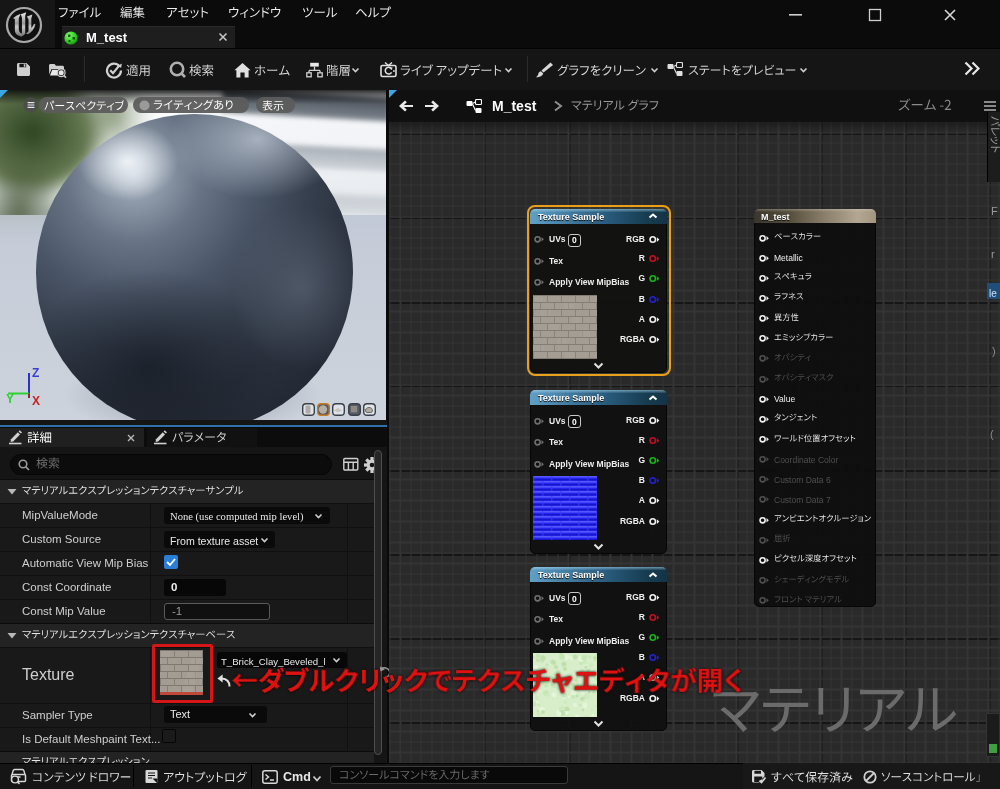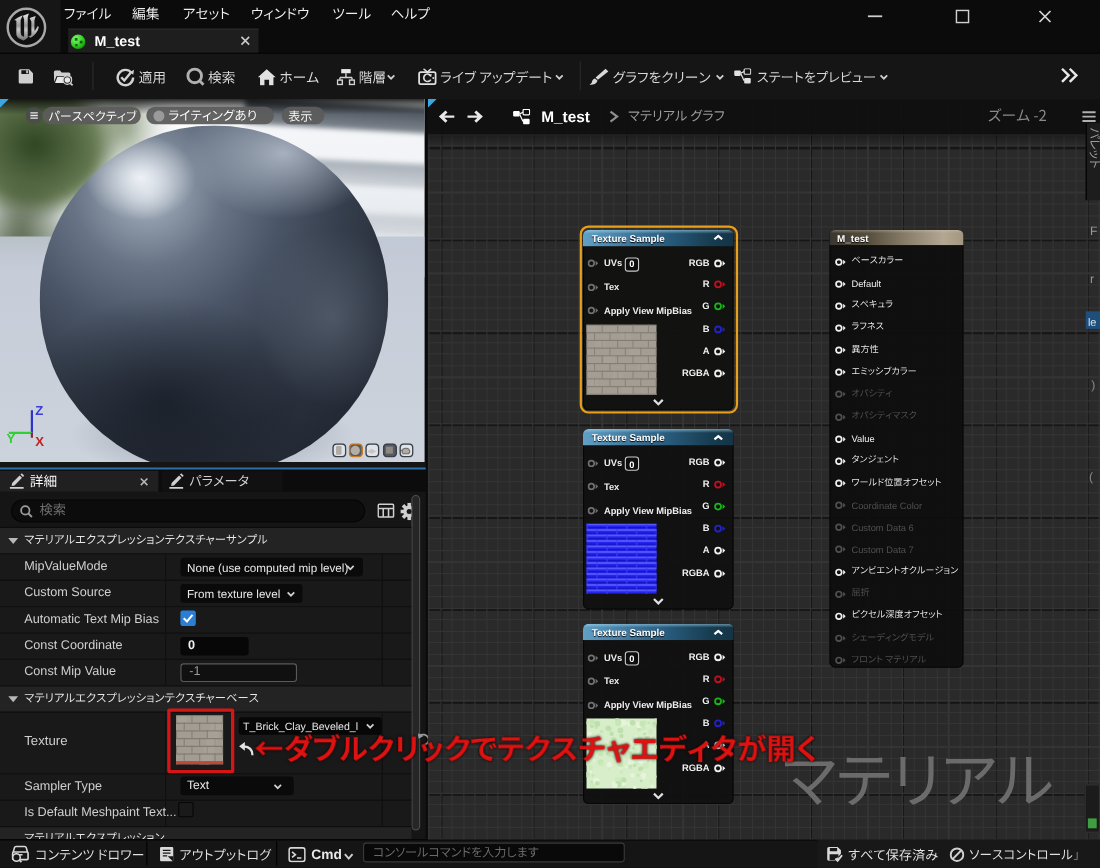--- a/index.html
+++ b/index.html
@@ -518,38 +518,38 @@
     </svg>
     <div class="abs" style="left:0;top:503px;width:374px;height:24px;background:#191919;border-top:1px solid #101010"></div>
     <div class="lat" style="left:22px;top:509px;font-size:11.5px;color:#cfcfcf;font-weight:400;">MipValueMode</div>
     <div class="abs" style="left:150px;top:503px;width:1px;height:24px;background:#101010"></div>
     <div class="abs" style="left:347px;top:503px;width:1px;height:24px;background:#101010"></div>
     <div class="abs" style="left:0;top:527px;width:374px;height:24px;background:#191919;border-top:1px solid #101010"></div>
     <div class="lat" style="left:22px;top:533px;font-size:11.5px;color:#cfcfcf;font-weight:400;">Custom Source</div>
     <div class="abs" style="left:150px;top:527px;width:1px;height:24px;background:#101010"></div>
     <div class="abs" style="left:347px;top:527px;width:1px;height:24px;background:#101010"></div>
     <div class="abs" style="left:0;top:551px;width:374px;height:24px;background:#191919;border-top:1px solid #101010"></div>
-    <div class="lat" style="left:22px;top:557px;font-size:11.5px;color:#cfcfcf;font-weight:400;">Automatic Text Mip Bias</div>
+    <div class="lat" style="left:22px;top:557px;font-size:11.5px;color:#cfcfcf;font-weight:400;">Automatic View Mip Bias</div>
     <div class="abs" style="left:150px;top:551px;width:1px;height:24px;background:#101010"></div>
     <div class="abs" style="left:347px;top:551px;width:1px;height:24px;background:#101010"></div>
     <div class="abs" style="left:0;top:575px;width:374px;height:24px;background:#191919;border-top:1px solid #101010"></div>
     <div class="lat" style="left:22px;top:581px;font-size:11.5px;color:#cfcfcf;font-weight:400;">Const Coordinate</div>
     <div class="abs" style="left:150px;top:575px;width:1px;height:24px;background:#101010"></div>
     <div class="abs" style="left:347px;top:575px;width:1px;height:24px;background:#101010"></div>
     <div class="abs" style="left:0;top:599px;width:374px;height:24px;background:#191919;border-top:1px solid #101010"></div>
     <div class="lat" style="left:22px;top:605px;font-size:11.5px;color:#cfcfcf;font-weight:400;">Const Mip Value</div>
     <div class="abs" style="left:150px;top:599px;width:1px;height:24px;background:#101010"></div>
     <div class="abs" style="left:347px;top:599px;width:1px;height:24px;background:#101010"></div>
     <div class="abs" style="left:164px;top:507px;width:166px;height:16.5px;background:#0a0a0a;border-radius:3px"></div>
-    <div class="lat" style="left:170px;top:510.5px;font-size:10.6px;color:#e8e8e8;font-weight:400;">None (use computed mip level)</div>
+    <div class="lat" style="left:170px;top:510.5px;font-size:10.6px;color:#e8e8e8;font-weight:400;font-family:Liberation Serif, serif;">None (use computed mip level)</div>
     <svg class="abs" style="left:314px;top:513px;" width="9" height="6" viewBox="0 0 9 6">
       <path d="M1.5 1.5 L4.5 4.5 L7.5 1.5" fill="none" stroke="#cfcfcf" stroke-width="1.6"></path>
     </svg>
     <div class="abs" style="left:164px;top:531px;width:111px;height:16.5px;background:#0a0a0a;border-radius:3px"></div>
-    <div class="lat" style="left:170px;top:534.5px;font-size:10.6px;color:#e8e8e8;font-weight:400;">From texture level</div>
+    <div class="lat" style="left:170px;top:534.5px;font-size:10.6px;color:#e8e8e8;font-weight:400;">From texture asset</div>
     <svg class="abs" style="left:260px;top:537px;" width="9" height="6" viewBox="0 0 9 6">
       <path d="M1.5 1.5 L4.5 4.5 L7.5 1.5" fill="none" stroke="#cfcfcf" stroke-width="1.6"></path>
     </svg>
     <div class="abs" style="left:164px;top:555px;width:14px;height:14px;background:#2a7fd4;border-radius:2px"><svg width="14" height="14">
         <path d="M3 7 L6 10 L11 4" fill="none" stroke="#fff" stroke-width="1.8"></path>
       </svg></div>
     <div class="abs" style="left:164px;top:579px;width:62px;height:16.5px;background:#070707;border-radius:3px"></div>
     <div class="lat" style="left:171px;top:581px;font-size:11.5px;color:#f0f0f0;font-weight:700;">0</div>
     <div class="abs" style="left:164px;top:603px;width:106px;height:16.5px;background:#101010;border:1px solid #5a5a5a;border-radius:3px"></div>
     <div class="lat" style="left:172px;top:605px;font-size:11.5px;color:#9a9a9a;font-weight:400;">-1</div>
@@ -580,21 +580,21 @@
         <use href="#q53" x="15919"></use>
         <use href="#q15" x="16818"></use>
         <use href="#q55" x="17820"></use>
         <use href="#q15" x="18821"></use>
         <use href="#q33" x="19763"></use>
       </g>
     </svg>
     <div class="abs" style="left:0;top:647px;width:374px;height:56px;background:#191919;border-top:1px solid #101010"></div>
     <div class="abs" style="left:150px;top:647px;width:1px;height:56px;background:#101010"></div>
     <div class="abs" style="left:347px;top:647px;width:1px;height:56px;background:#101010"></div>
-    <div class="lat" style="left:22px;top:666px;font-size:12px;color:#cfcfcf;font-weight:400;">Texture</div>
+    <div class="lat" style="left:22px;top:666px;font-size:16px;color:#cfcfcf;font-weight:400;">Texture</div>
     <svg class="abs" style="left:160px;top:650px" width="43" height="45" viewBox="0 0 43 45">
       <rect width="43" height="45" fill="#a29c92"></rect>
       <rect x="0" y="0" width="43" height="1" fill="#7e786e"></rect>
       <rect x="0" y="0" width="1" height="7" fill="#7e786e" opacity="0.8"></rect>
       <rect x="14" y="0" width="1" height="7" fill="#7e786e" opacity="0.8"></rect>
       <rect x="28" y="0" width="1" height="7" fill="#7e786e" opacity="0.8"></rect>
       <rect x="42" y="0" width="1" height="7" fill="#7e786e" opacity="0.8"></rect>
       <rect x="0" y="1" width="10" height="6" fill="#aaa49a" opacity="0.5"></rect>
       <rect x="0" y="7" width="43" height="1" fill="#7e786e"></rect>
       <rect x="7" y="7" width="1" height="7" fill="#7e786e" opacity="0.8"></rect>
@@ -1403,21 +1403,21 @@
         <use href="#q26" x="3755"></use>
         <use href="#q15" x="4686"></use>
       </g>
     </svg>
     <svg class="abs" style="left:759px;top:253.64999999999998px;" width="10" height="8" viewBox="0 0 10 8">
       <g transform="scale(0.78)">
         <circle cx="4.6" cy="5.5" r="3.3" fill="none" stroke="#f0f0f0" stroke-width="2.0"></circle>
         <path d="M9.6 2.6 L12.6 5.5 L9.6 8.4 Z" fill="#f0f0f0"></path>
       </g>
     </svg>
-    <div class="lat" style="left:774px;top:253.14999999999998px;font-size:8.5px;color:#f0f0f0;font-weight:400;">Default</div>
+    <div class="lat" style="left:774px;top:253.14999999999998px;font-size:8.5px;color:#f0f0f0;font-weight:400;">Metallic</div>
     <svg class="abs" style="left:759px;top:273.8px;" width="10" height="8" viewBox="0 0 10 8">
       <g transform="scale(0.78)">
         <circle cx="4.6" cy="5.5" r="3.3" fill="none" stroke="#f0f0f0" stroke-width="2.0"></circle>
         <path d="M9.6 2.6 L12.6 5.5 L9.6 8.4 Z" fill="#f0f0f0"></path>
       </g>
     </svg>
     <svg style="position:absolute;left:774px;top:272.3px;" width="38" height="10" viewBox="0 0 38 10">
       <g fill="#f0f0f0" transform="translate(0,7.3) scale(0.008300,-0.008300)">
         <use href="#q33" x="-50"></use>
         <use href="#q39" x="909"></use>

